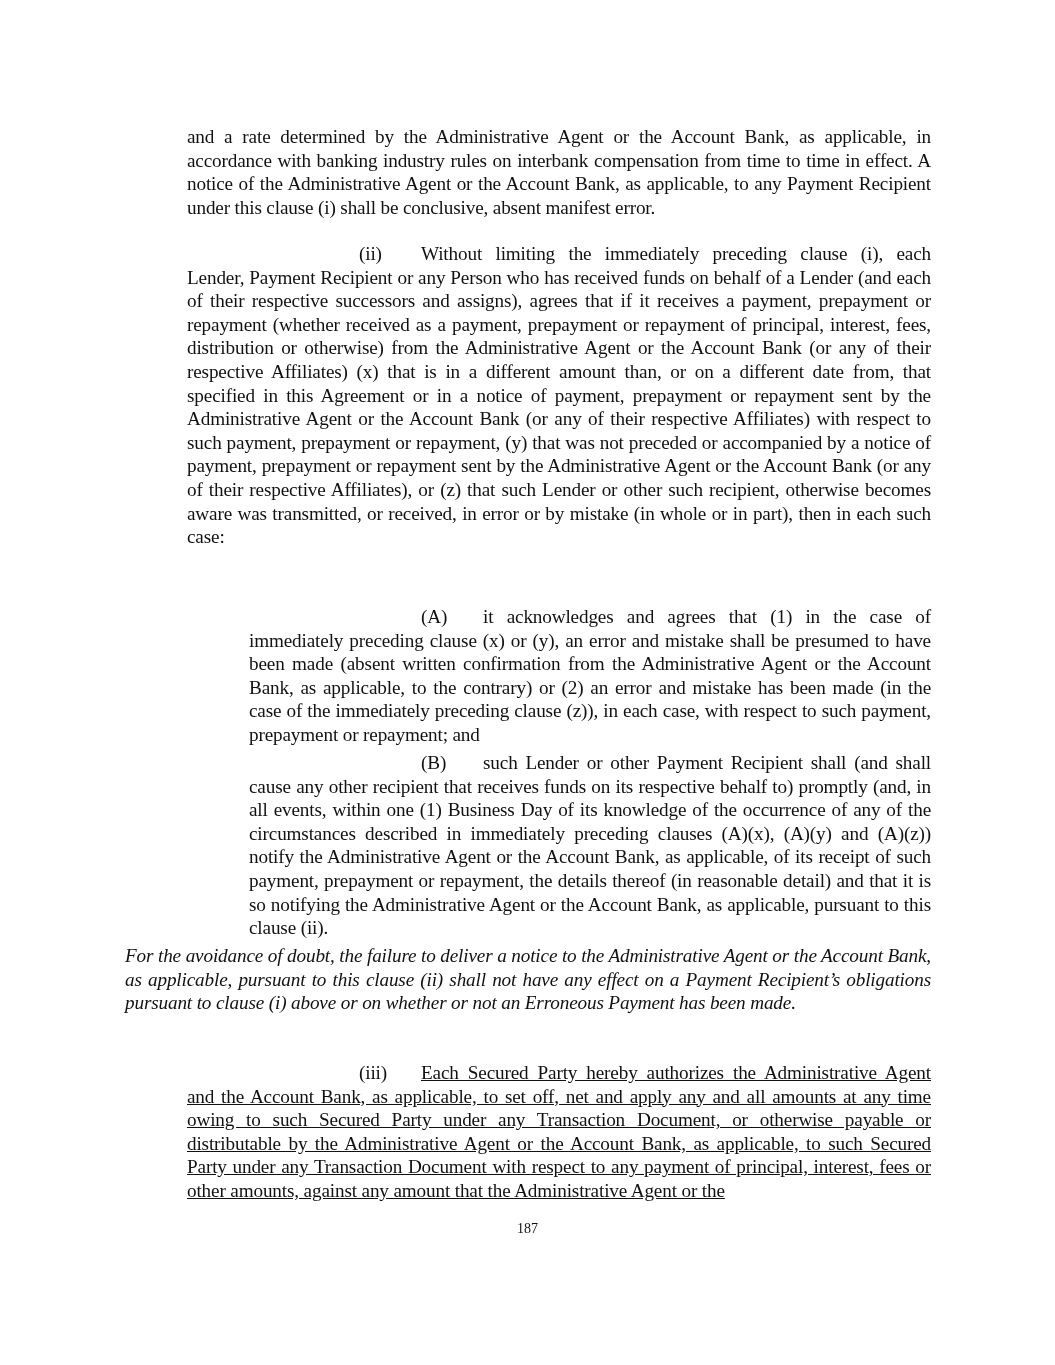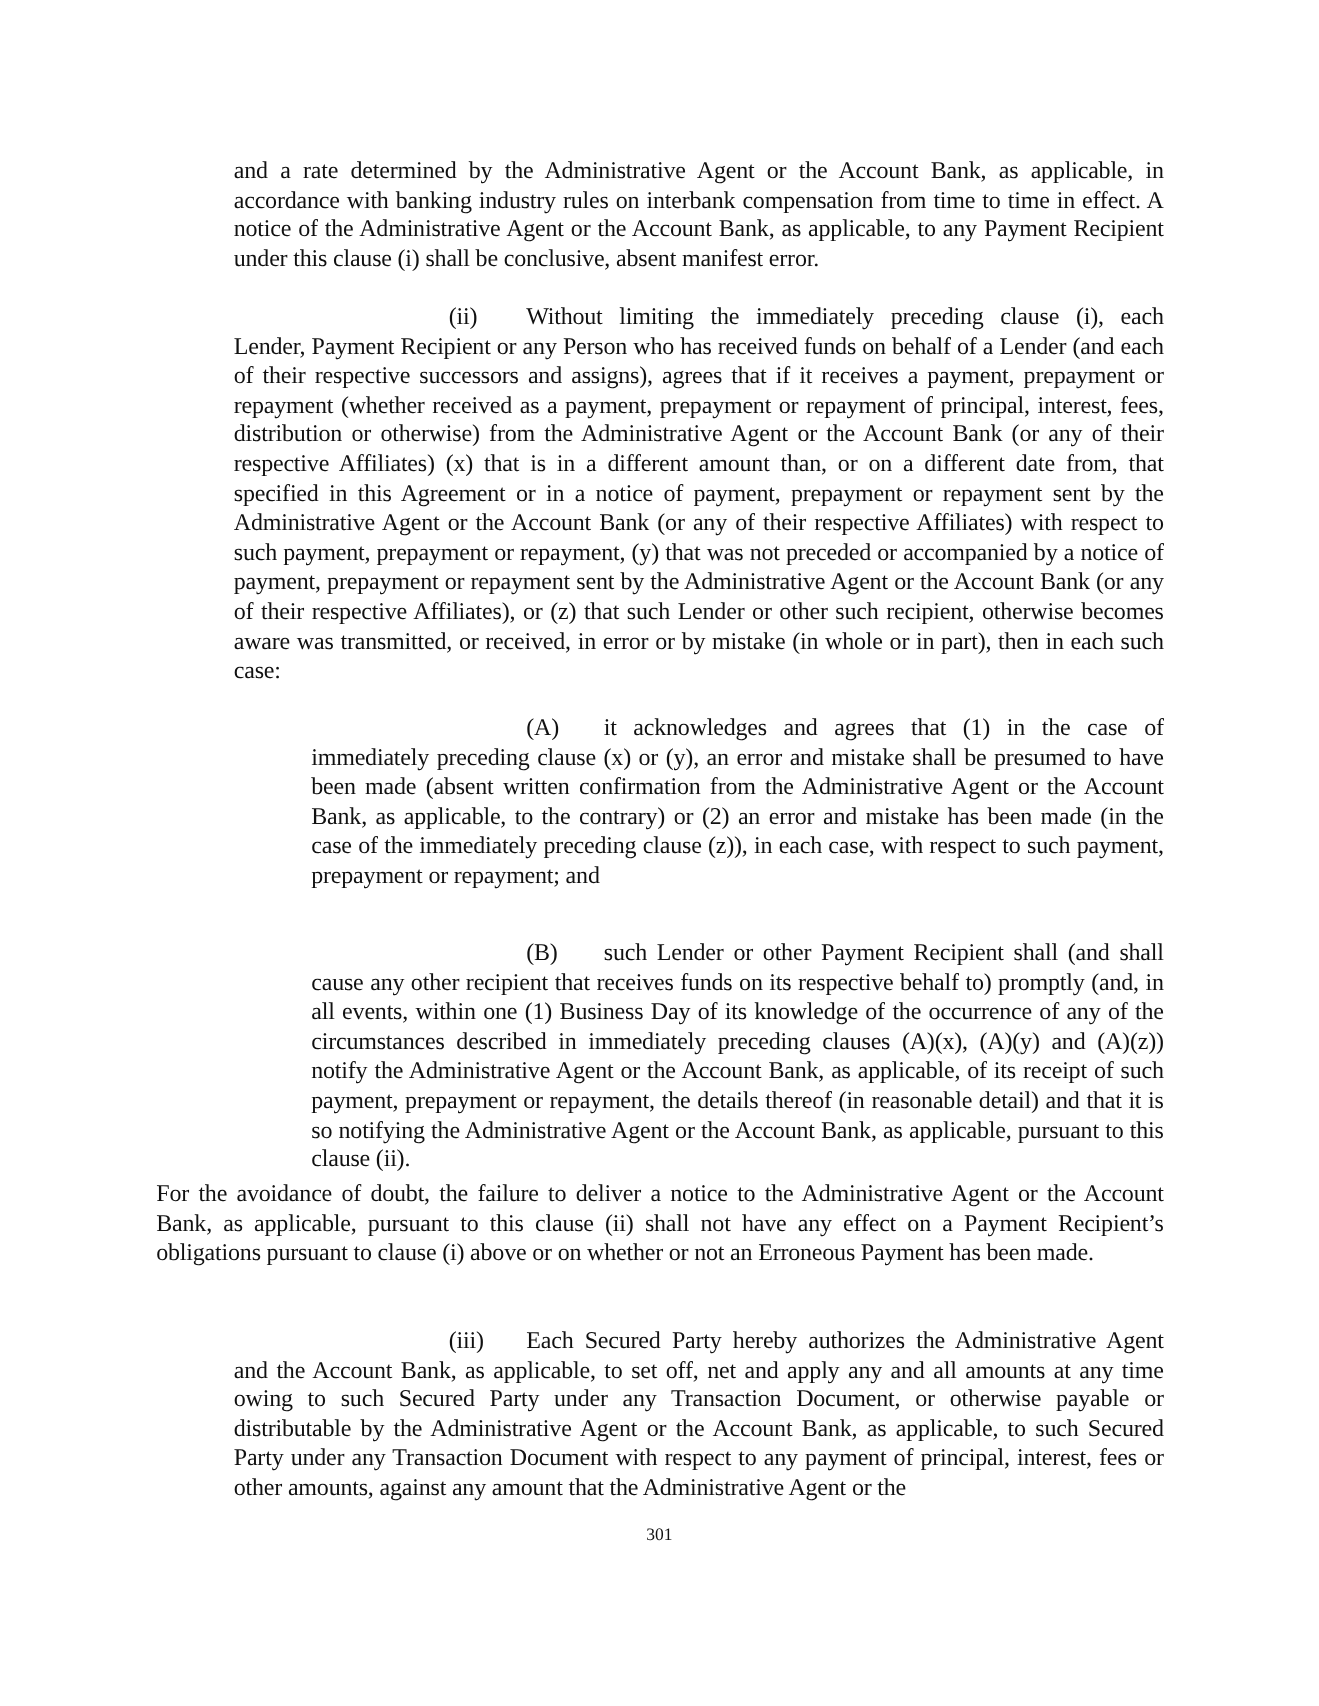--- a/index.html
+++ b/index.html
@@ -26,24 +26,24 @@
     }
     .para {
       position: absolute;
       text-align: justify;
       margin: 0;
       letter-spacing: -0.15px;
       word-spacing: 0px;
     }
     .p1 { left: 187px; top: 125px; width: 744px; }
     .p2 { left: 187px; top: 242px; width: 744px; text-indent: 124px; }
-    .p3 { left: 249px; top: 571px; width: 682px; text-indent: 124px; }
+    .p3 { left: 249px; top: 605px; width: 682px; text-indent: 124px; }
     .p4 { left: 249px; top: 751px; width: 682px; text-indent: 124px; }
-    .p5 { left: 125px; top: 944px; width: 806px; }
-    .p6 { left: 187px; top: 1061px; width: 744px; text-indent: 124px; }
+    .p5 { left: 125px; top: 944px; width: 806px; font-style: italic; }
+    .p6 { left: 187px; top: 1061px; width: 744px; text-indent: 124px; text-decoration: underline; }
     .clause-label {
       display: inline-block;
       width: 62px;
       text-indent: 0;
       margin-left: 48px;
     }
     .page-number {
       position: absolute;
       left: 0;
       width: 1055px;
@@ -75,15 +75,15 @@
   </p>
 
   <p class="para p5">
     <span>For the avoidance of doubt, the failure to deliver a notice to the Administrative Agent or the Account Bank, as applicable, pursuant to this  clause (ii) shall not have any effect on a Payment Recipient’s obligations pursuant to  clause (i) above or on whether or not an Erroneous Payment has been made.</span>
   </p>
 
   <p class="para p6">
     <span class="clause-label">(iii)</span><span>Each Secured Party hereby authorizes the Administrative Agent and the Account Bank, as applicable, to set off, net and apply any and all amounts at any time owing to such Secured Party under any Transaction Document, or otherwise payable or distributable by the Administrative Agent or the Account Bank, as applicable, to such Secured Party under any Transaction Document with respect to any payment of principal, interest, fees or other amounts, against any amount that the Administrative Agent or the</span>
   </p>
 
-  <div class="page-number">301</div>
+  <div class="page-number">187</div>
 
 </div>
 
 </body></html>

